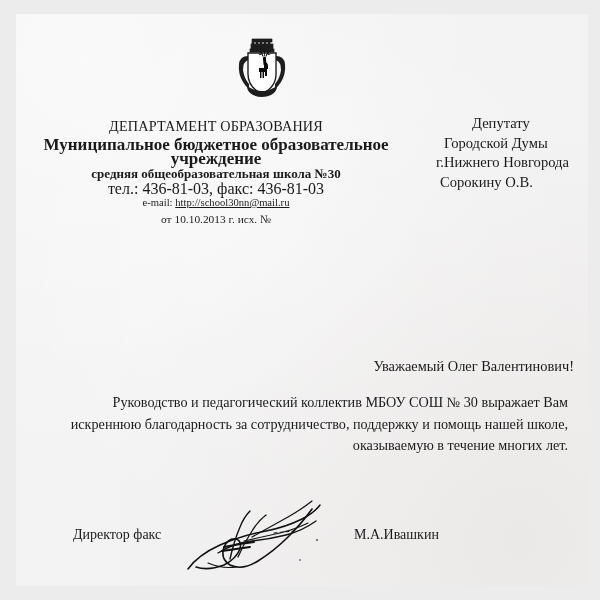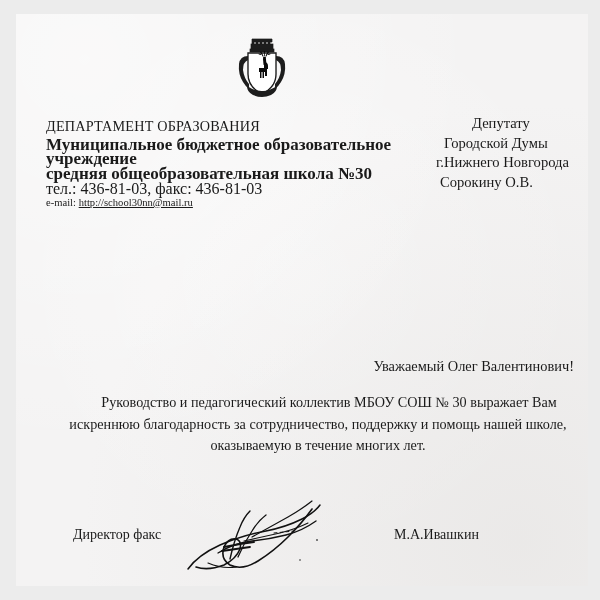--- a/index.html
+++ b/index.html
@@ -65,42 +65,43 @@
     width: 58px;
     height: 70px;
     display: block;
     margin-left: -80px;
     filter: contrast(1.15);
   }
 
   
   .letterhead {
     position: absolute;
-    left: 30px;
+    left: 13px;
     top: 104px;
     width: 374px;
+    text-align: center;
   }
   .dept-line {
     font-family: "Liberation Serif", serif;
     font-size: 14.2px;
     letter-spacing: 0.2px;
     line-height: 17px;
     white-space: nowrap;
   }
   .org-line-1 {
     font-family: "Liberation Serif", serif;
     font-weight: bold;
     font-size: 17px;
     line-height: 14px;
     margin-top: 3px;
   }
   .org-line-2 {
     font-family: "Liberation Serif", serif;
     font-weight: bold;
-    font-size: 17px;
+    font-size: 13px;
     line-height: 15px;
   }
   .addr-line {
     font-family: "Liberation Sans", sans-serif;
     font-size: 9.6px;
     line-height: 13px;
     letter-spacing: 0.1px;
     margin-top: 1px;
   }
   .tel-line {
@@ -151,21 +152,21 @@
     padding-left: 24px;
   }
   .body-text {
     position: absolute;
     left: 52px;
     top: 378px;
     width: 500px;
     font-family: "Liberation Serif", serif;
     font-size: 14.2px;
     line-height: 21.5px;
-    text-align: center;
+    text-align: right;
   }
   .body-text p {
     margin: 0;
     text-indent: 22px;
   }
 
   
   .sign-row {
     position: absolute;
     left: 0;
@@ -179,21 +180,20 @@
     top: 8px;
     font-family: "Liberation Serif", serif;
     font-size: 14px;
   }
   .sign-name {
     position: absolute;
     left: 338px;
     top: 8px;
     font-family: "Liberation Serif", serif;
     font-size: 14px;
-    margin-left: 40px;
   }
   .signature-mark {
     position: absolute;
     left: 162px;
     top: -22px;
     width: 190px;
     height: 80px;
   }
   .sign-dot-1 {
     position: absolute;
@@ -256,20 +256,21 @@
 
       <div class="letterhead">
         <div class="dept-line">ДЕПАРТАМЕНТ ОБРАЗОВАНИЯ</div>
         <div class="org-line-1">Муниципальное бюджетное образовательное учреждение</div>
         <div class="org-line-2">средняя общеобразовательная школа №30</div>
         <div class="tel-line">тел.: 436-81-03, факс: 436-81-03</div>
         <div class="mail-line">
           <span>e-mail:</span>
           <span class="mail-link">http://school30nn@mail.ru</span>
         </div>
+        <div class="date-line">от  10.10.2013 г.  исх. №</div>
       </div>
 
       <div class="addressee">
         <div class="ln-1">Депутату</div>
         <div class="ln-2">Городской Думы</div>
         <div class="ln-3">г.Нижнего Новгорода</div>
         <div class="ln-4">Сорокину О.В.</div>
       </div>
 
       <div class="salutation">Уважаемый Олег Валентинович!</div>

